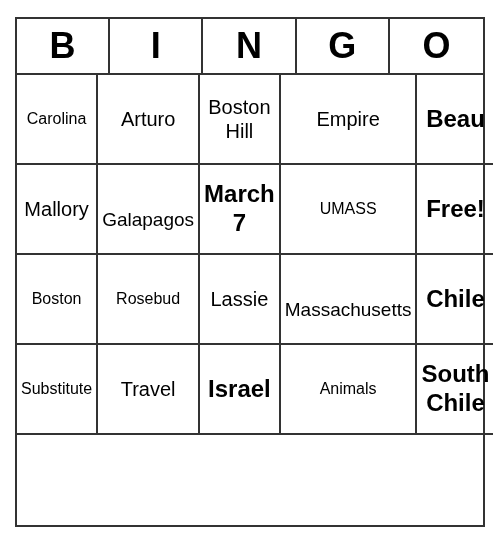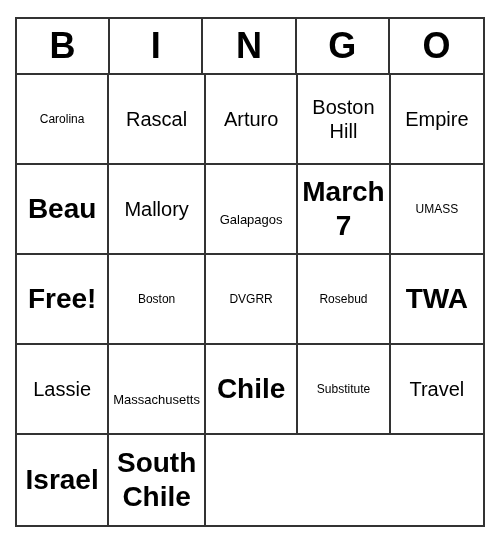--- a/index.html
+++ b/index.html
@@ -60,54 +60,51 @@
 
     .bingo-cell:nth-child(n+21) {
       border-bottom: none;
     }
 
     .cell-text {
       line-height: 1.2;
     }
 
     .size-large {
-      font-size: 28px;
+      font-size: 24px;
       font-weight: bold;
     }
 
     .size-medium {
       font-size: 20px;
     }
 
     .size-normal {
-      font-size: 12px;
+      font-size: 16px;
     }
 
     .size-small {
-      font-size: 13px;
+      font-size: 19px;
       margin-top: 22px;
     }
   </style>
 </head>
 <body>
 
 <div class="bingo-card">
   <div class="bingo-header">
   <div class="bingo-header-cell">B</div>
       <div class="bingo-header-cell">I</div>
       <div class="bingo-header-cell">N</div>
       <div class="bingo-header-cell">G</div>
       <div class="bingo-header-cell">O</div>
     </div>
   <div class="bingo-grid">
   <div class="bingo-cell">
         <span class="cell-text size-normal">Carolina</span>
-      </div>
-      <div class="bingo-cell">
-        <span class="cell-text size-medium">Rascal</span>
       </div>
       <div class="bingo-cell">
         <span class="cell-text size-medium">Arturo</span>
       </div>
       <div class="bingo-cell">
         <span class="cell-text size-medium">Boston Hill</span>
       </div>
       <div class="bingo-cell">
         <span class="cell-text size-medium">Empire</span>
       </div>
@@ -126,43 +123,40 @@
       <div class="bingo-cell">
         <span class="cell-text size-normal">UMASS</span>
       </div>
       <div class="bingo-cell">
         <span class="cell-text size-large">Free!</span>
       </div>
       <div class="bingo-cell">
         <span class="cell-text size-normal">Boston</span>
       </div>
       <div class="bingo-cell">
-        <span class="cell-text size-normal">DVGRR</span>
-      </div>
-      <div class="bingo-cell">
         <span class="cell-text size-normal">Rosebud</span>
-      </div>
-      <div class="bingo-cell">
-        <span class="cell-text size-large">TWA</span>
       </div>
       <div class="bingo-cell">
         <span class="cell-text size-medium">Lassie</span>
       </div>
       <div class="bingo-cell">
         <span class="cell-text size-small">Massachusetts</span>
       </div>
       <div class="bingo-cell">
         <span class="cell-text size-large">Chile</span>
       </div>
       <div class="bingo-cell">
         <span class="cell-text size-normal">Substitute</span>
       </div>
       <div class="bingo-cell">
         <span class="cell-text size-medium">Travel</span>
       </div>
       <div class="bingo-cell">
         <span class="cell-text size-large">Israel</span>
       </div>
       <div class="bingo-cell">
+        <span class="cell-text size-normal">Animals</span>
+      </div>
+      <div class="bingo-cell">
         <span class="cell-text size-large">South Chile</span>
       </div>
     </div>
 </div>
 
 </body></html>

